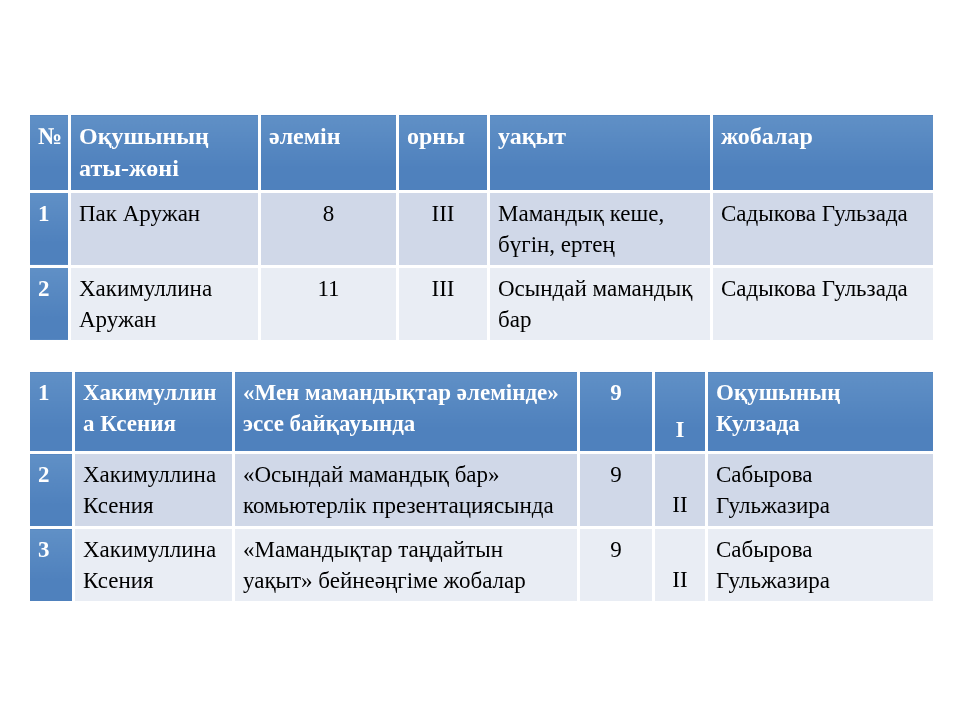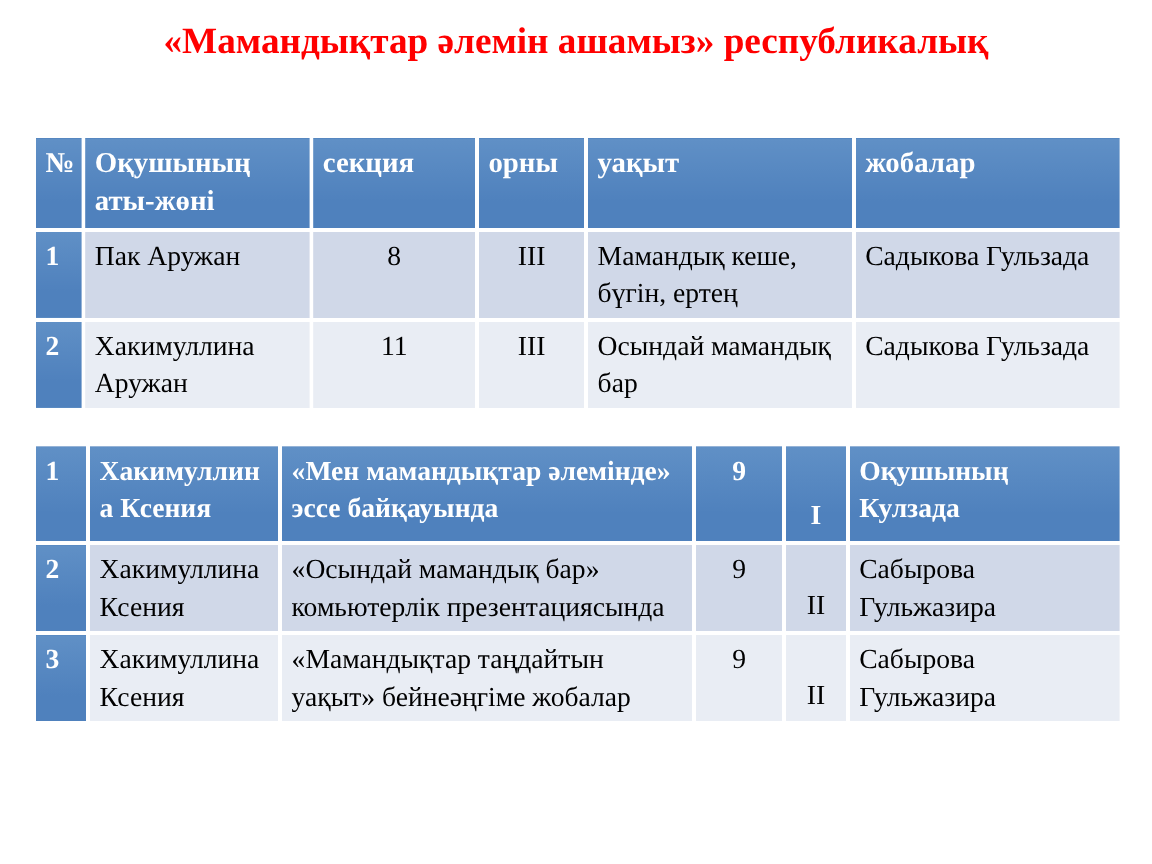--- a/index.html
+++ b/index.html
@@ -51,37 +51,36 @@
   .h78 td{height:68px;}
   .h62 td{height:52px;}
   .name-wrap{overflow-wrap:break-word;word-wrap:break-word;}
 </style>
 </head>
 <body>
 
 <div class="slide">
 
   <div class="slide-title">
-    <div>«Мамандықтар әлемін ашамыз» республикалық</div>
   </div>
 
   <table class="t1">
     <colgroup>
       <col style="width:41px">
         <col style="width:190px">
         <col style="width:138px">
       <col style="width:91px">
         <col style="width:223px">
         <col style="width:223px">
     </colgroup>
     <tbody>
         <tr class="hdr-row h66">
       <td class="blue">№</td>
       <td class="blue">Оқушының аты-жөні</td>
-      <td class="blue">секция</td>
+      <td class="blue">әлемін</td>
       <td class="blue">орны</td>
       <td class="blue">уақыт</td>
       <td class="blue">жобалар</td>
     </tr>
     <tr class="h70">
       <td class="blue">1</td>
       <td class="band-a">Пак Аружан</td>
       <td class="band-a center">8</td>
       <td class="band-a center">III</td>
       <td class="band-a">Мамандық кеше, бүгін, ертең</td>

